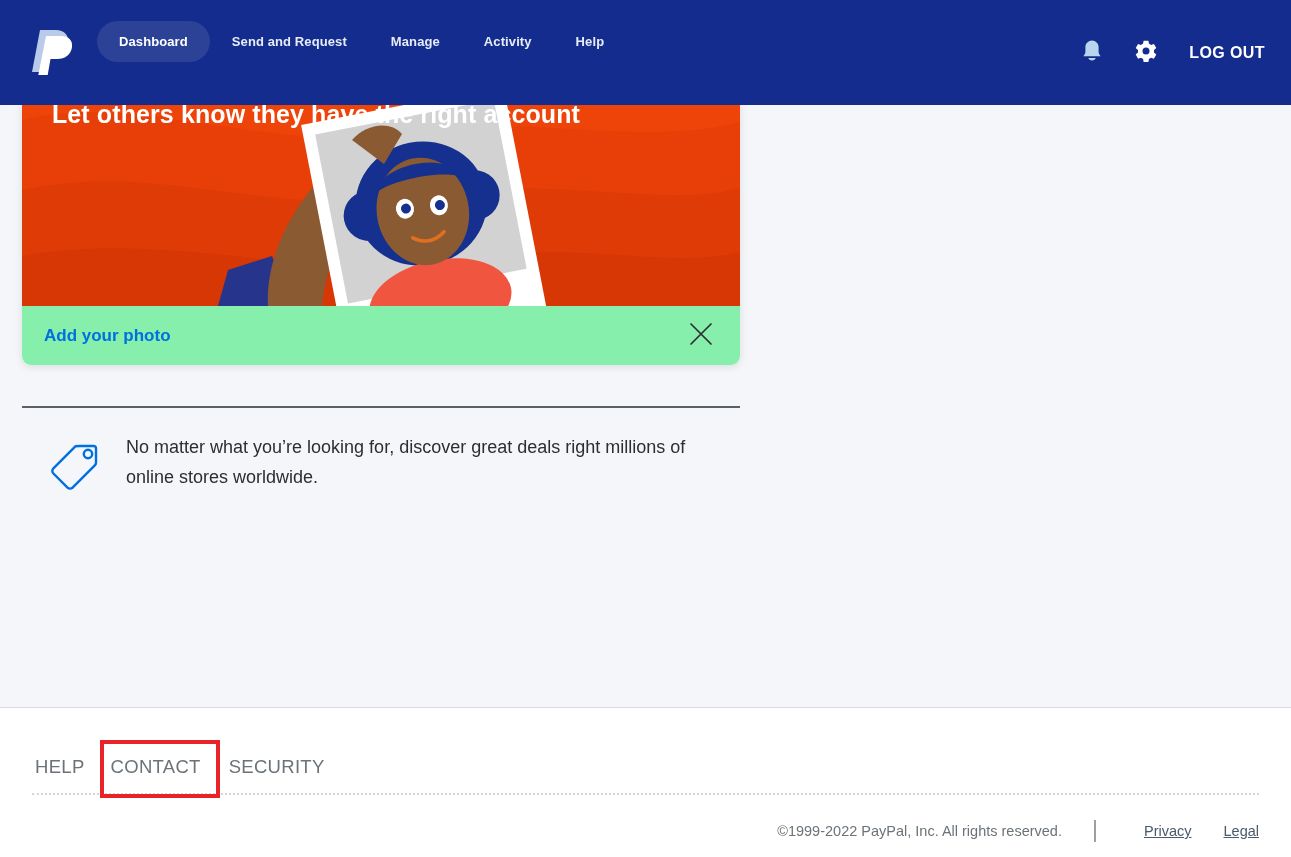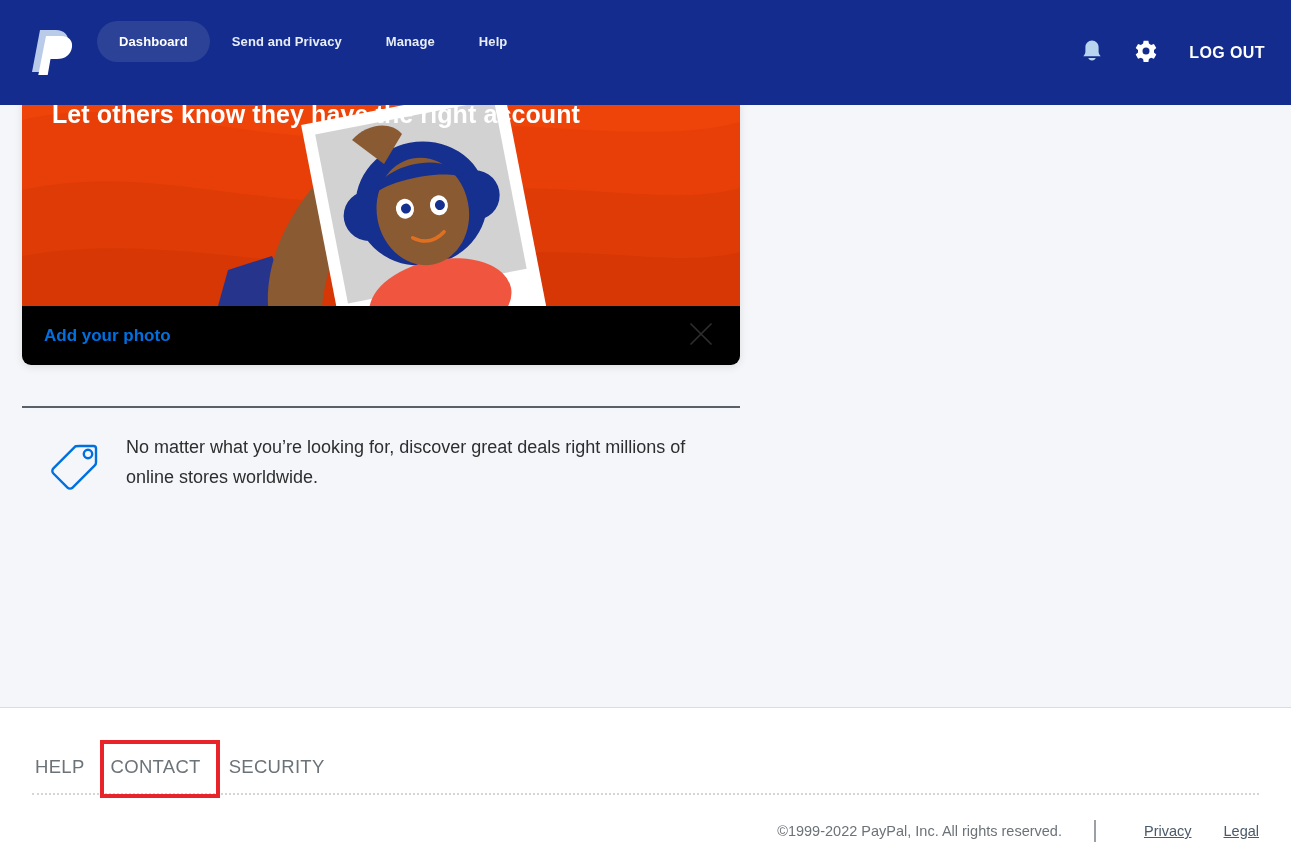--- a/index.html
+++ b/index.html
@@ -73,21 +73,21 @@
     font-size: 25px; font-weight: 700;
     letter-spacing: .1px;
     z-index: 3;
     white-space: nowrap;
   }
   .hero-svg { position: absolute; left: 0; top: 0; width: 100%; height: 100%; }
   .promo-foot {
     height: 59px;
     display: flex; align-items: center; justify-content: space-between;
     padding: 0 22px 0 22px;
-    background: #000000;
+    background: #86efac;
   }
   .promo-link {
     color: #0070e0; font-size: 17px; font-weight: 700; cursor: pointer;
   }
   .close-x { width: 34px; height: 34px; cursor: pointer; display:flex; align-items:center; justify-content:center; }
 
   
   .divider {
     position: absolute; left: 22px; top: 406px;
     width: 718px; height: 2px; background: #5a6068;
@@ -173,24 +173,27 @@
         <path d="M10 6 h16 c8 0 13 5 12 12 c-1 8 -7 13 -16 13 h-7 l-3 17 h-10 z" fill="#b9cbe8"></path>
         <path d="M16 12 h15 c7.5 0 12 4.5 11 11 c-1 7.5 -6.5 12 -15 12 h-6.5 l-2.8 16 h-9.4 z" fill="#ffffff"></path>
       </svg>
     </div>
 
     <div class="nav-items">
       <div class="nav-item active">
         <span>Dashboard</span>
       </div>
       <div class="nav-item">
-        <span>Send and Privacy</span>
+        <span>Send and Request</span>
       </div>
       <div class="nav-item">
         <span>Manage</span>
+      </div>
+      <div class="nav-item">
+        <span>Activity</span>
       </div>
       <div class="nav-item">
         <span>Help</span>
       </div>
     </div>
 
     <div class="nav-right">
       <div class="icon-btn">
         <span>
           <svg width="22" height="24" viewBox="0 0 22 24">

